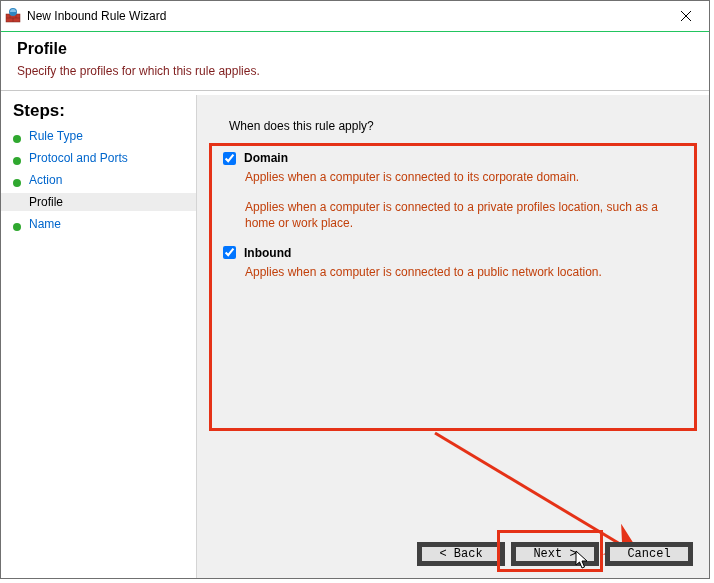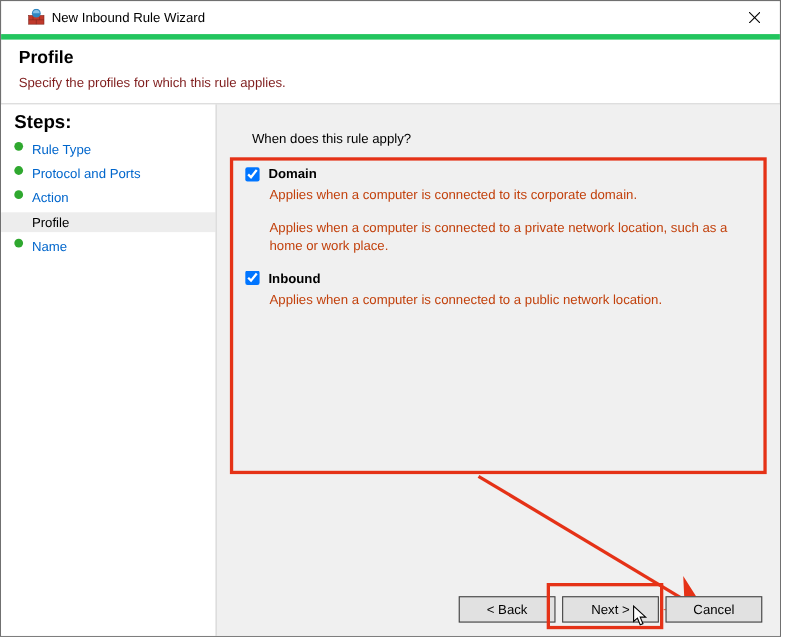--- a/index.html
+++ b/index.html
@@ -1,46 +1,46 @@
 <!DOCTYPE html>
 <html><head>
 <meta charset="utf-8">
 <style>
   html,body{margin:0;padding:0;font-family:"Segoe UI",Tahoma,sans-serif;font-size:12px;color:#000;background:#fff}
   .window{width:710px;height:579px;border:1px solid #707070;background:#fff;position:relative;box-sizing:border-box}
-  .titlebar{height:30px;display:flex;align-items:center;padding:0 0 0 24px;border-bottom:5px solid #22c55e}
+  .titlebar{height:30px;display:flex;align-items:center;padding:0 0 0 4px;border-bottom:1px solid #22c55e}
   .titlebar .icon{width:16px;height:16px;margin-right:6px;flex-shrink:0}
   .titlebar .title{flex:1;font-size:12px}
   .titlebar .close{width:46px;height:30px;display:flex;align-items:center;justify-content:center}
   .header{padding:8px 16px 12px 16px}
   .header h1{font-size:16px;font-weight:600;margin:0 0 6px 0;color:#000}
   .header .sub{font-size:12px;color:#7f1d1d}
   .divider{height:1px;background:#c8c8c8;margin:0}
   .body{display:flex;position:absolute;top:94px;left:0;right:0;bottom:0}
   .sidebar{width:195px;background:#fff;padding:6px 0 0 0}
   .sidebar h2{font-size:17px;font-weight:700;margin:0 0 6px 12px}
-  .step{display:flex;align-items:flex-start;padding:2px 0 2px 12px;margin-bottom:4px}
+  .step{display:flex;align-items:flex-end;padding:2px 0 2px 12px;margin-bottom:4px}
   .step .bullet{width:8px;height:8px;border-radius:50%;margin-right:8px;flex-shrink:0}
   .step.done .bullet{background:#2fa82f}
   .step.future .bullet{background:#2fa82f}
   .step.current{background:#ededed}
   .step.link a{color:#0066cc;text-decoration:none}
   .step.current .label{color:#000}
   .content{flex:1;background:#f0f0f0;position:relative;border-left:1px solid #d4d4d4}
   .question{position:absolute;left:32px;top:24px;font-size:12px}
   .highlight-box{position:absolute;left:12px;top:48px;right:12px;height:288px;border:3px solid #e53217;box-sizing:border-box}
   .options{position:absolute;left:26px;top:56px;right:42px}
   .opt{margin-bottom:14px}
   .opt .row{display:flex;align-items:center;margin-bottom:4px}
   .opt input[type=checkbox]{margin:0 8px 0 0;width:13px;height:13px}
   .opt .lbl{font-weight:700;font-size:12px}
   .opt .desc{margin-left:22px;font-size:12px;color:#c2410c;line-height:1.35;max-width:430px}
   .arrow-svg{position:absolute;pointer-events:none}
   .buttons{position:absolute;right:16px;bottom:12px;display:flex;gap:6px}
-  .btn{min-width:88px;height:24px;background:#e1e1e1;border:1px solid #404040;font-size:12px;font-family:Liberation Sans, sans-serif;padding:0 12px}
+  .btn{min-width:88px;height:24px;background:#e1e1e1;border:5px solid #404040;font-size:12px;font-family:Liberation Mono, monospace;padding:0 12px}
   .btn-highlight{position:absolute;border:3px solid #e53217;pointer-events:none}
   .cursor{position:absolute;pointer-events:none}
 </style>
 </head>
 <body>
 
 <div class="window">
 
   <div class="titlebar">
     <span class="icon">
@@ -104,21 +104,21 @@
 
       <div class="options" id="options-container">
           <div class="opt">
             <div class="row">
               <input type="checkbox" checked="" style="">
               <span class="lbl">Domain</span>
             </div>
             <div class="desc">Applies when a computer is connected to its corporate domain.</div>
           </div>
           <div class="opt">
-            <div class="desc">Applies when a computer is connected to a private network location, such as a home or work place.</div>
+            <div class="desc">Applies when a computer is connected to a private profiles location, such as a home or work place.</div>
           </div>
           <div class="opt">
             <div class="row">
               <input type="checkbox" checked="" style="">
               <span class="lbl">Inbound</span>
             </div>
             <div class="desc">Applies when a computer is connected to a public network location.</div>
           </div>
         </div>
 

